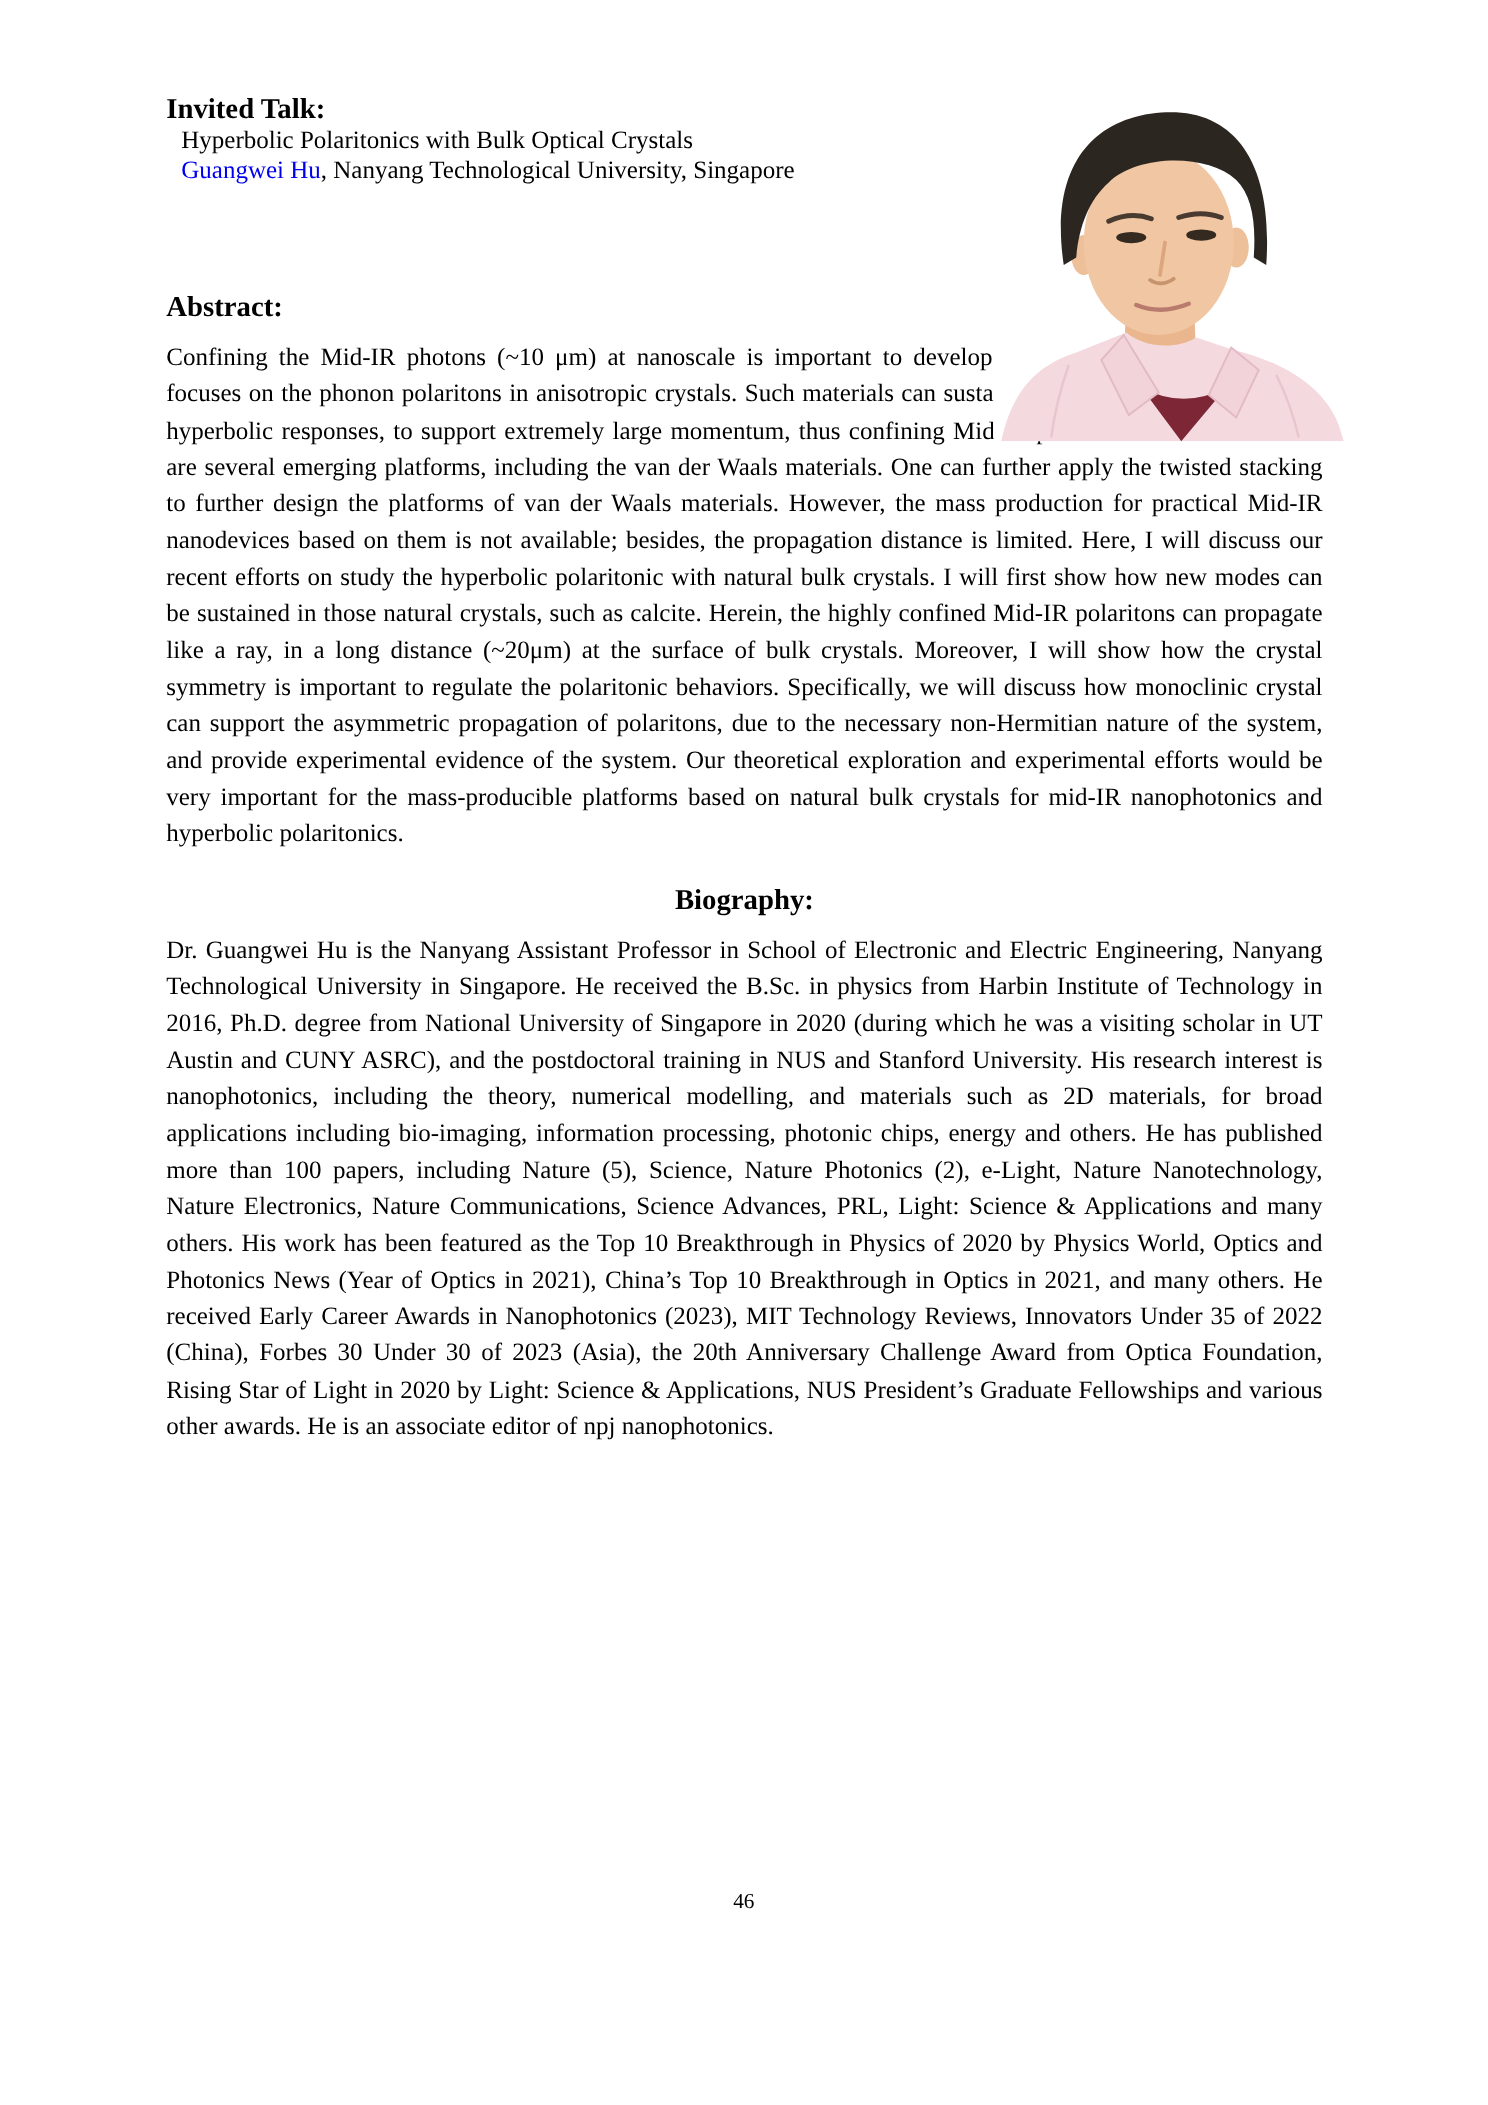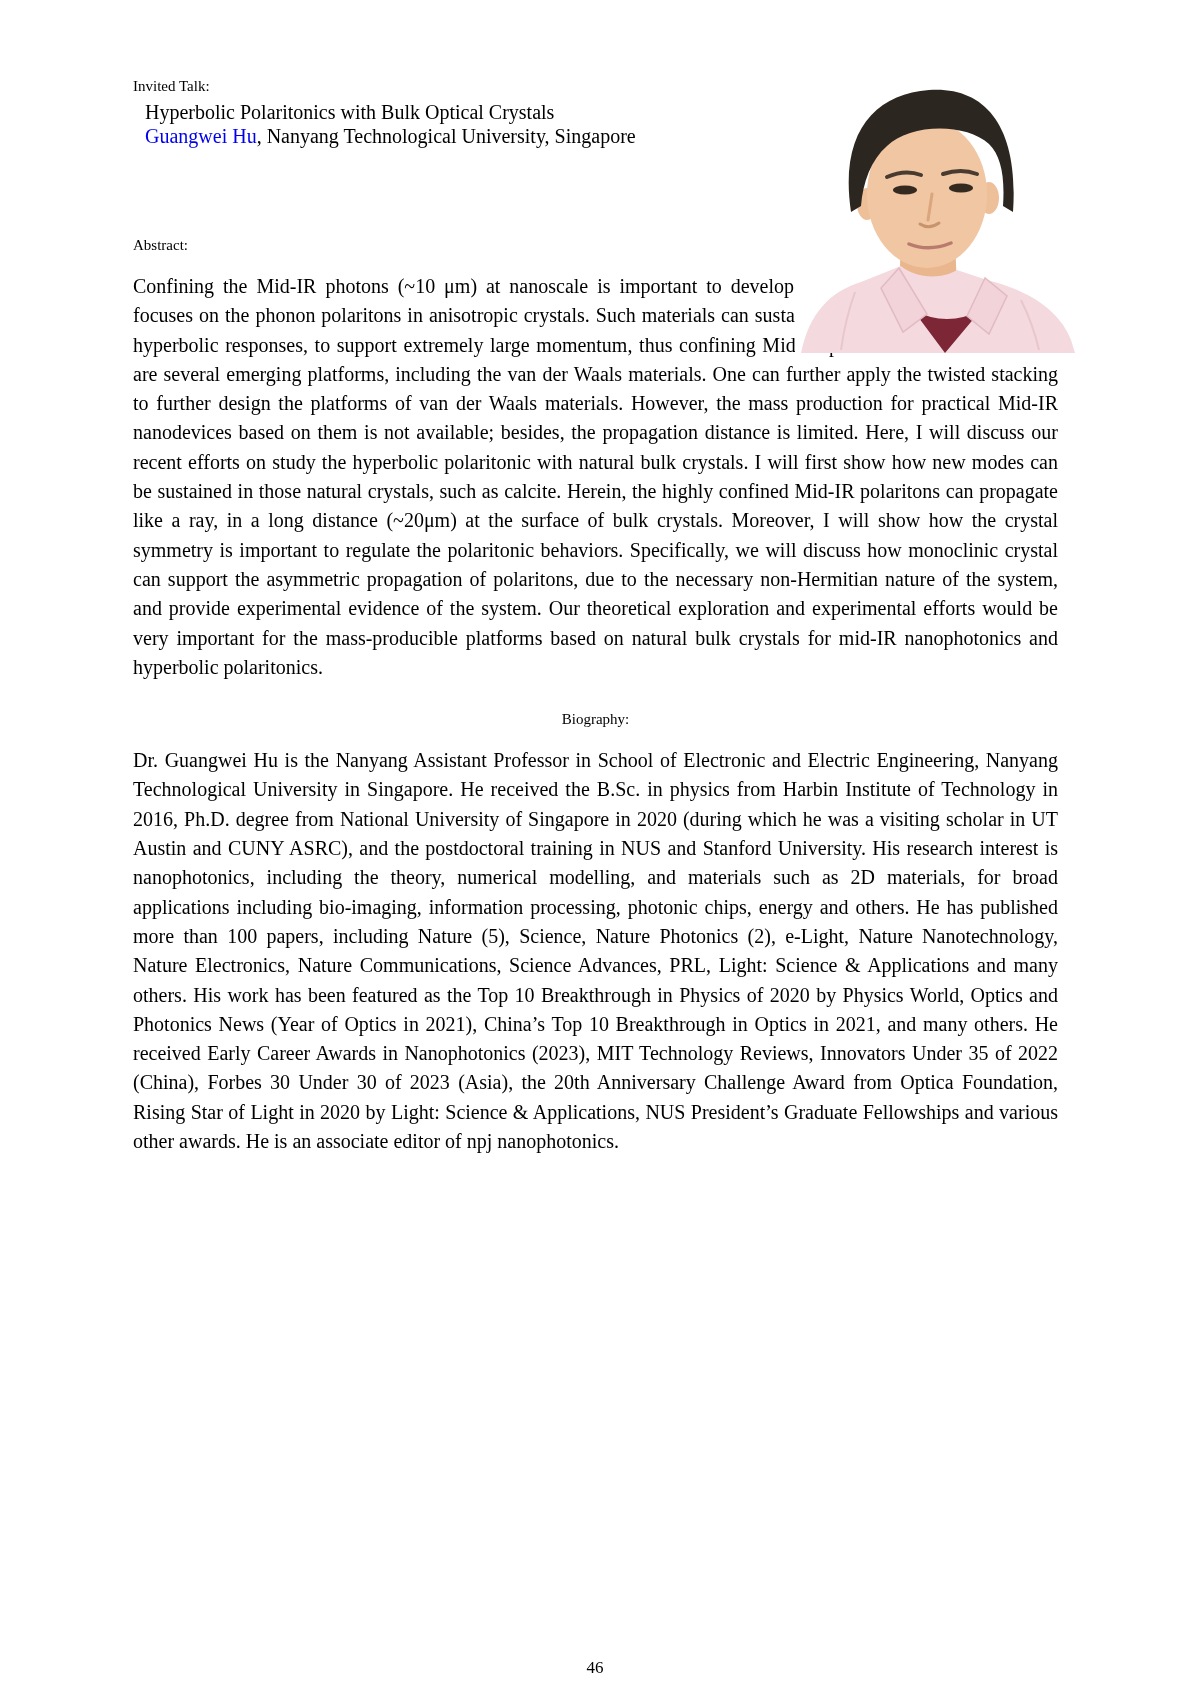--- a/index.html
+++ b/index.html
@@ -10,22 +10,22 @@
     font-family: "Liberation Serif", serif;
     color: #000000;
     position: relative;
     overflow: hidden;
   }
   .content {
     padding: 73px 132px 0 133px;
     position: relative;
   }
   .sect-heading {
-    font-size: 15px;
-    font-weight: normal;
+    font-size: 23px;
+    font-weight: bold;
     line-height: 27px;
     margin: 0;
   }
   .talk-title {
     font-size: 20px;
     line-height: 24px;
     padding-left: 12px;
   }
   .speaker-heading { margin-top: 21px; }
   .speaker-line {
@@ -50,21 +50,21 @@
     left: 795px;
     top: 80px;
     width: 285px;
     height: 273px;
     background: #ffffff;
   }
   .photo-frame svg { display: block; width: 100%; height: 100%; }
   .page-number {
     position: absolute;
     left: 0;
-    top: 1658px;
+    top: 1511px;
     width: 100%;
     text-align: center;
     font-size: 17px;
   }
 </style>
 </head>
 <body>
 
 <div class="content">
 

